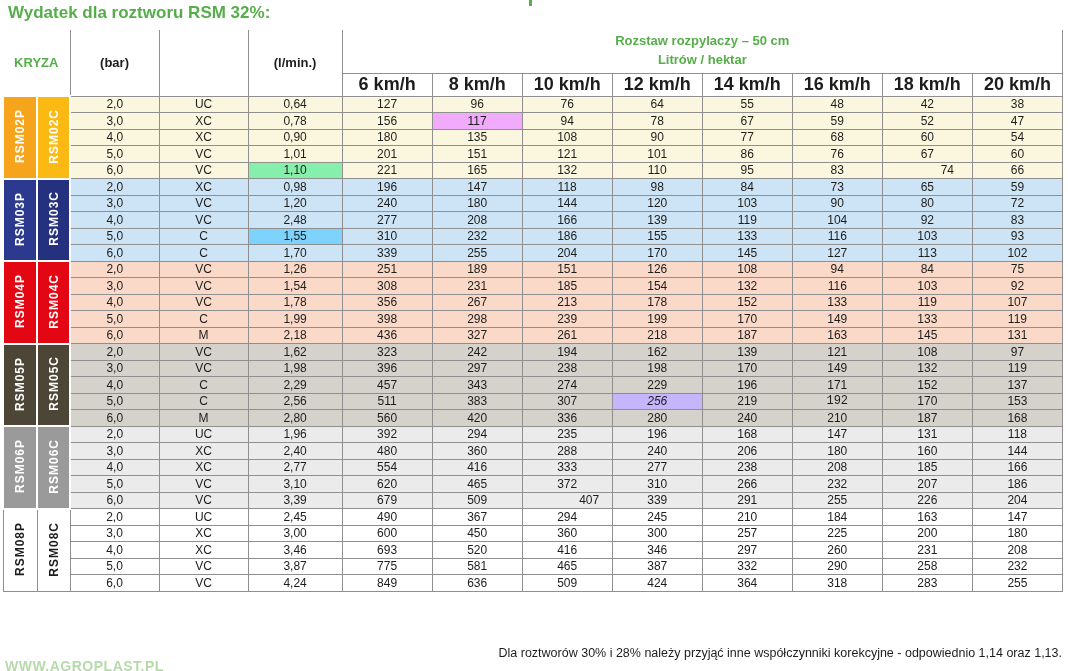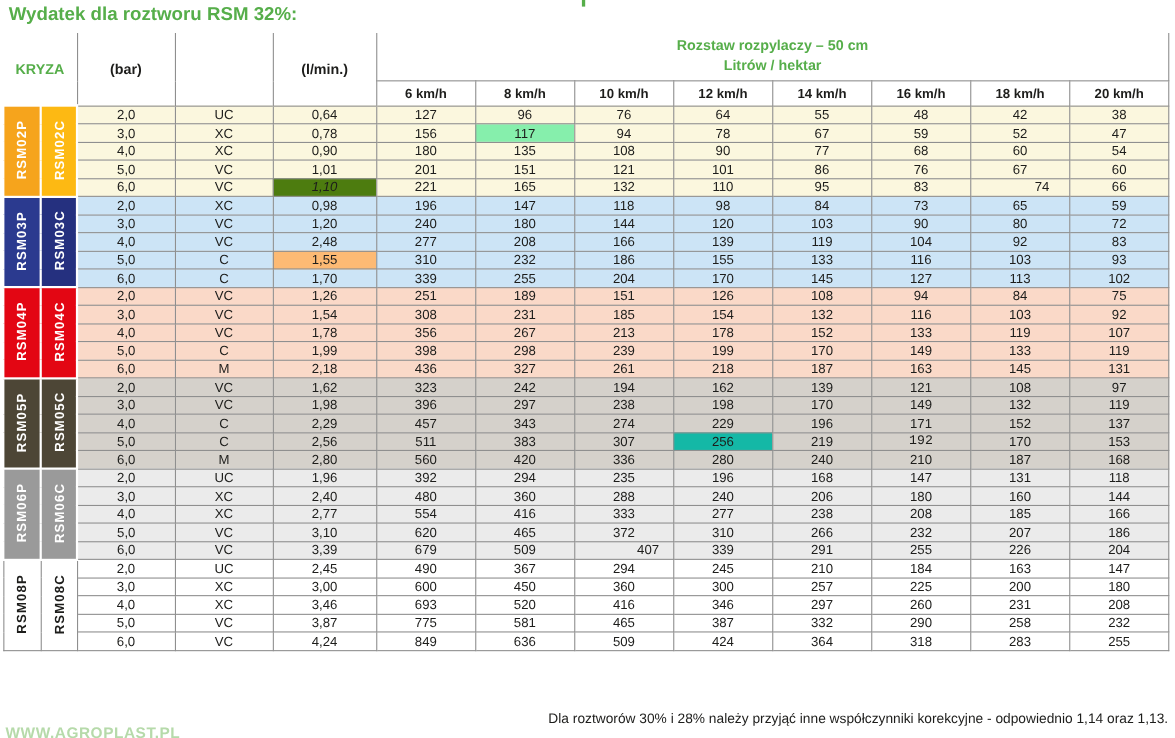--- a/index.html
+++ b/index.html
@@ -40,21 +40,21 @@
     text-align: center; font-size: 13px;
   }
   th.h-span {
     border: none; border-right: 1px solid #8f8f8f;
     border-bottom: 1px solid #8f8f8f;
     color: #56ae4a; font-size: 13px; line-height: 1.45;
     text-align: center; vertical-align: bottom; padding-bottom: 3px;
   }
   tr.speed-row th {
     border: 1px solid #8f8f8f; border-top: none;
-    height: 22px; text-align: center; font-size: 12px;
+    height: 22px; text-align: center; font-size: 18px;
   }
   
   tbody td {
     border: 1px solid #8f8f8f;
     height: 16.5px; padding: 0;
     text-align: center; vertical-align: middle;
     font-size: 12px; line-height: 1;
   }
   td.vlabel {
     border: 2px solid #ffffff;
@@ -138,21 +138,21 @@
         <td style="background: rgb(251, 247, 222);">55</td>
         <td style="background: rgb(251, 247, 222); margin-top: 20px;">48</td>
         <td style="background: rgb(251, 247, 222);">42</td>
         <td style="background: rgb(251, 247, 222);">38</td>
       </tr>
       <tr>
         <td style="background: rgb(251, 247, 222);">3,0</td>
         <td style="background: rgb(251, 247, 222);">XC</td>
         <td style="background: rgb(251, 247, 222);">0,78</td>
         <td style="background: rgb(251, 247, 222);">156</td>
-        <td style="background: #86efac;">117</td>
+        <td style="background: #f0abfc;">117</td>
         <td style="background: rgb(251, 247, 222);">94</td>
         <td style="background: rgb(251, 247, 222);">78</td>
         <td style="background: rgb(251, 247, 222);">67</td>
         <td style="background: rgb(251, 247, 222);">59</td>
         <td style="background: rgb(251, 247, 222);">52</td>
         <td style="background: rgb(251, 247, 222);">47</td>
       </tr>
       <tr>
         <td style="background: rgb(251, 247, 222);">4,0</td>
         <td style="background: rgb(251, 247, 222);">XC</td>
@@ -175,21 +175,21 @@
         <td style="background: rgb(251, 247, 222);">121</td>
         <td style="background: rgb(251, 247, 222);">101</td>
         <td style="background: rgb(251, 247, 222);">86</td>
         <td style="background: rgb(251, 247, 222);">76</td>
         <td style="background: rgb(251, 247, 222);">67</td>
         <td style="background: rgb(251, 247, 222);">60</td>
       </tr>
       <tr>
         <td style="background: rgb(251, 247, 222);">6,0</td>
         <td style="background: rgb(251, 247, 222);">VC</td>
-        <td style="background: #4d7c0f; font-style: italic;">1,10</td>
+        <td style="background: #86efac;">1,10</td>
         <td style="background: rgb(251, 247, 222);">221</td>
         <td style="background: rgb(251, 247, 222);">165</td>
         <td style="background: rgb(251, 247, 222);">132</td>
         <td style="background: rgb(251, 247, 222);">110</td>
         <td style="background: rgb(251, 247, 222);">95</td>
         <td style="background: rgb(251, 247, 222);">83</td>
         <td style="background: rgb(251, 247, 222); padding-left: 40px;">74</td>
         <td style="background: rgb(251, 247, 222);">66</td>
       </tr>
       <tr>
@@ -229,21 +229,21 @@
         <td style="background: rgb(204, 228, 246);">166</td>
         <td style="background: rgb(204, 228, 246);">139</td>
         <td style="background: rgb(204, 228, 246);">119</td>
         <td style="background: rgb(204, 228, 246);">104</td>
         <td style="background: rgb(204, 228, 246);">92</td>
         <td style="background: rgb(204, 228, 246);">83</td>
       </tr>
       <tr>
         <td style="background: rgb(204, 228, 246);">5,0</td>
         <td style="background: rgb(204, 228, 246);">C</td>
-        <td style="background: #fdba74; margin-top: 10px;">1,55</td>
+        <td style="background: #7dd3fc; margin-top: 10px;">1,55</td>
         <td style="background: rgb(204, 228, 246);">310</td>
         <td style="background: rgb(204, 228, 246);">232</td>
         <td style="background: rgb(204, 228, 246);">186</td>
         <td style="background: rgb(204, 228, 246);">155</td>
         <td style="background: rgb(204, 228, 246);">133</td>
         <td style="background: rgb(204, 228, 246);">116</td>
         <td style="background: rgb(204, 228, 246);">103</td>
         <td style="background: rgb(204, 228, 246);">93</td>
       </tr>
       <tr>
@@ -367,21 +367,21 @@
         <td style="background: rgb(213, 209, 203);">152</td>
         <td style="background: rgb(213, 209, 203);">137</td>
       </tr>
       <tr>
         <td style="background: rgb(213, 209, 203);">5,0</td>
         <td style="background: rgb(213, 209, 203);">C</td>
         <td style="background: rgb(213, 209, 203);">2,56</td>
         <td style="background: rgb(213, 209, 203);">511</td>
         <td style="background: rgb(213, 209, 203);">383</td>
         <td style="background: rgb(213, 209, 203);">307</td>
-        <td style="background: #14b8a6;">256</td>
+        <td style="background: #c4b5fd; font-style: italic;">256</td>
         <td style="background: rgb(213, 209, 203);">219</td>
         <td style="background: rgb(213, 209, 203); font-family: Liberation Mono, monospace;">192</td>
         <td style="background: rgb(213, 209, 203);">170</td>
         <td style="background: rgb(213, 209, 203);">153</td>
       </tr>
       <tr>
         <td style="background: rgb(213, 209, 203);">6,0</td>
         <td style="background: rgb(213, 209, 203);">M</td>
         <td style="background: rgb(213, 209, 203);">2,80</td>
         <td style="background: rgb(213, 209, 203);">560</td>

